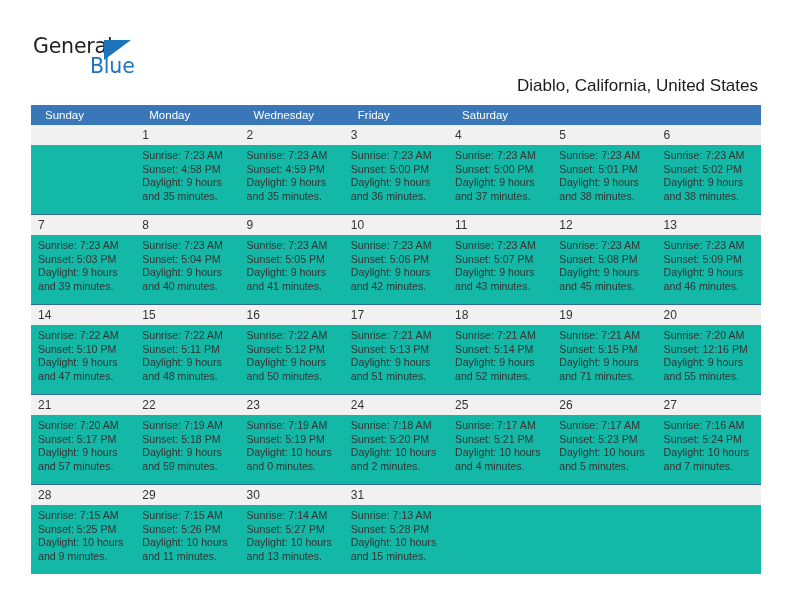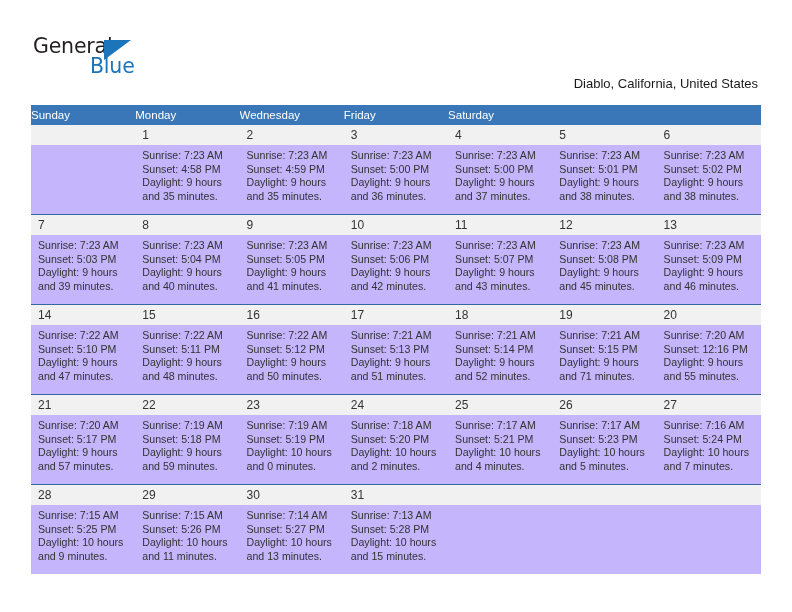--- a/index.html
+++ b/index.html
@@ -81,21 +81,21 @@
     color: #1a1a1a;
     letter-spacing: 0.1px;
     line-height: 1.1;
     text-align: right;
     white-space: nowrap;
   }
   .subtitle {
     position: absolute;
     right: 34px;
     top: 77px;
-    font-size: 13px;
+    font-size: 17px;
     font-weight: 400;
     color: #1a1a1a;
     line-height: 1.1;
     text-align: right;
     white-space: nowrap;
   }
 
   
   .calendar {
     position: absolute;
@@ -109,21 +109,21 @@
     width: 730px;
     height: 20px;
     background: #3a77b8;
   }
   .dow {
     width: 104.28px;
     flex: 0 0 104.28px;
     color: #ffffff;
     font-size: 11.5px;
     line-height: 20px;
-    padding-left: 0;
+    padding-left: 14px;
     box-sizing: border-box;
     white-space: nowrap;
     overflow: hidden;
   }
 
   .week {
     width: 730px;
     border-top: 1px solid #33679f;
   }
   .week:first-of-type {
@@ -141,21 +141,21 @@
     font-size: 12px;
     line-height: 20px;
     padding-left: 7px;
     box-sizing: border-box;
     color: #333333;
   }
   .week-bodies {
     display: flex;
     width: 730px;
     height: 69px;
-    background: #c4b5fd;
+    background: #14b8a6;
   }
   .daybody {
     width: 104.28px;
     flex: 0 0 104.28px;
     box-sizing: border-box;
     padding: 4px 6px 0 7px;
     font-size: 10.6px;
     line-height: 13.6px;
     color: #333333;
   }

